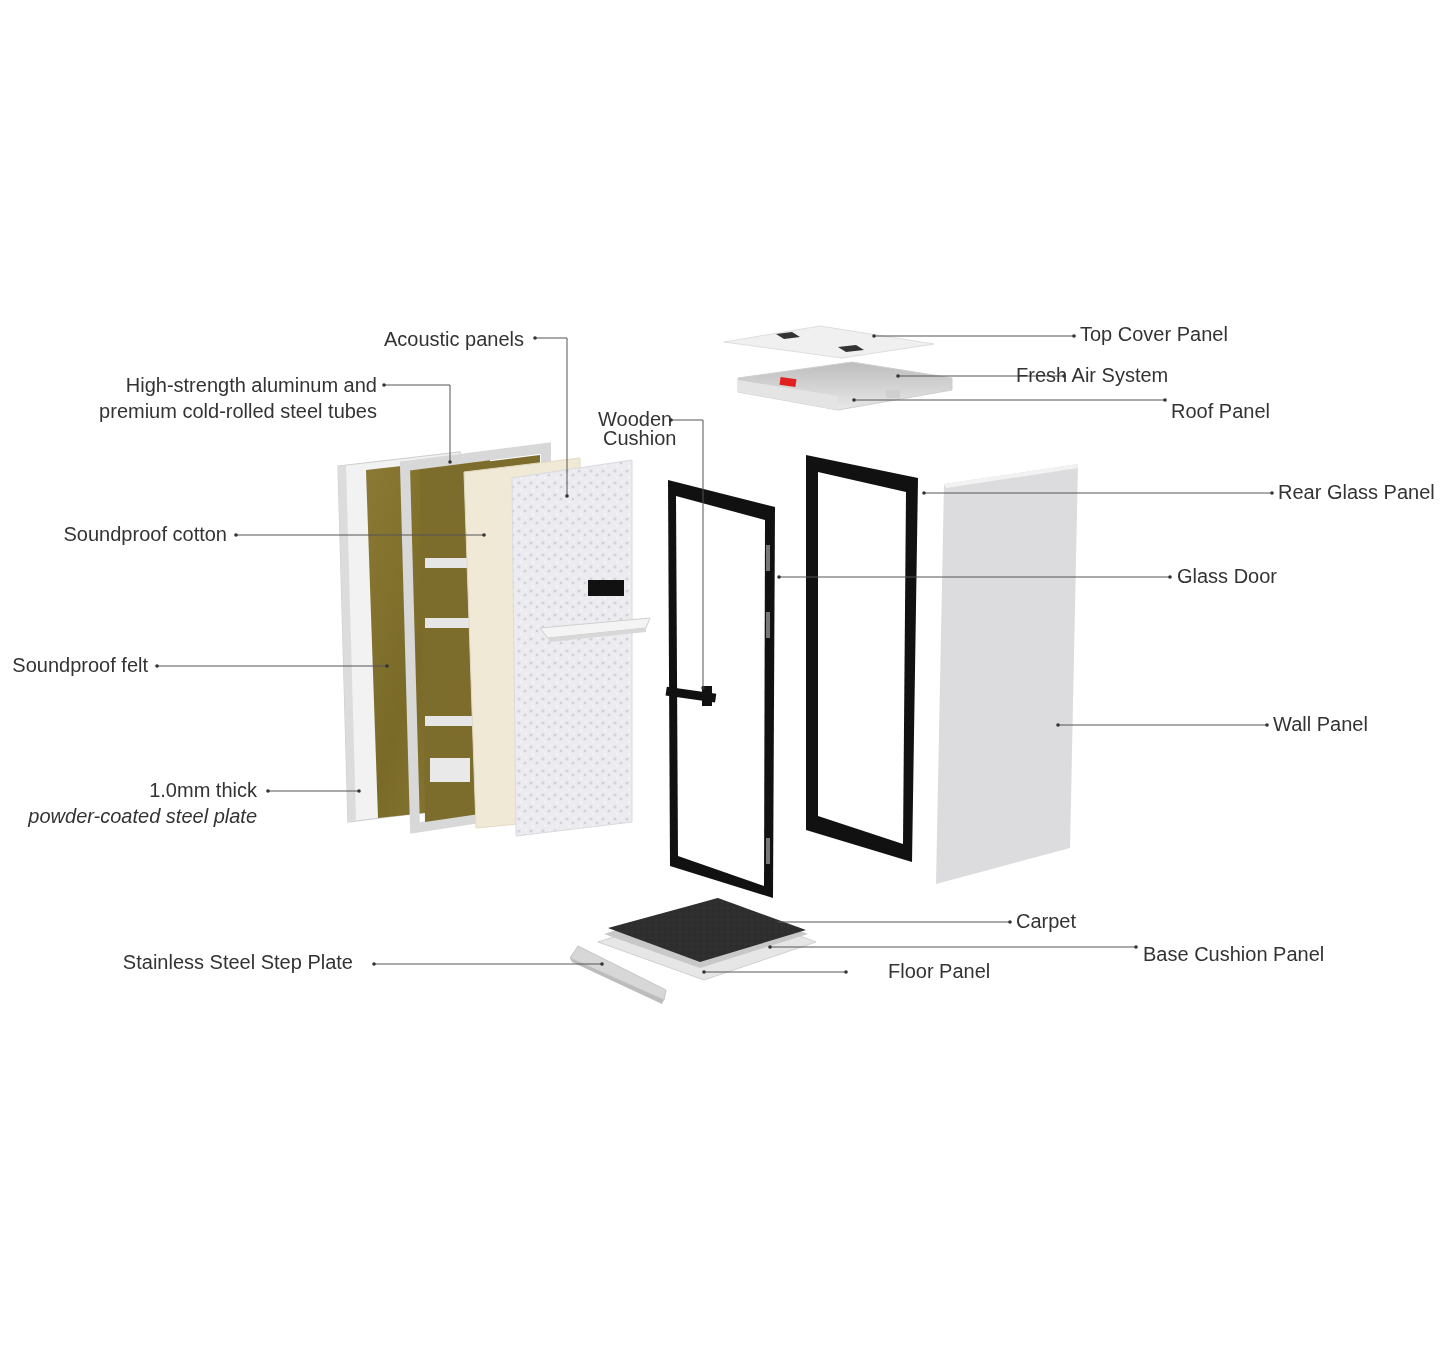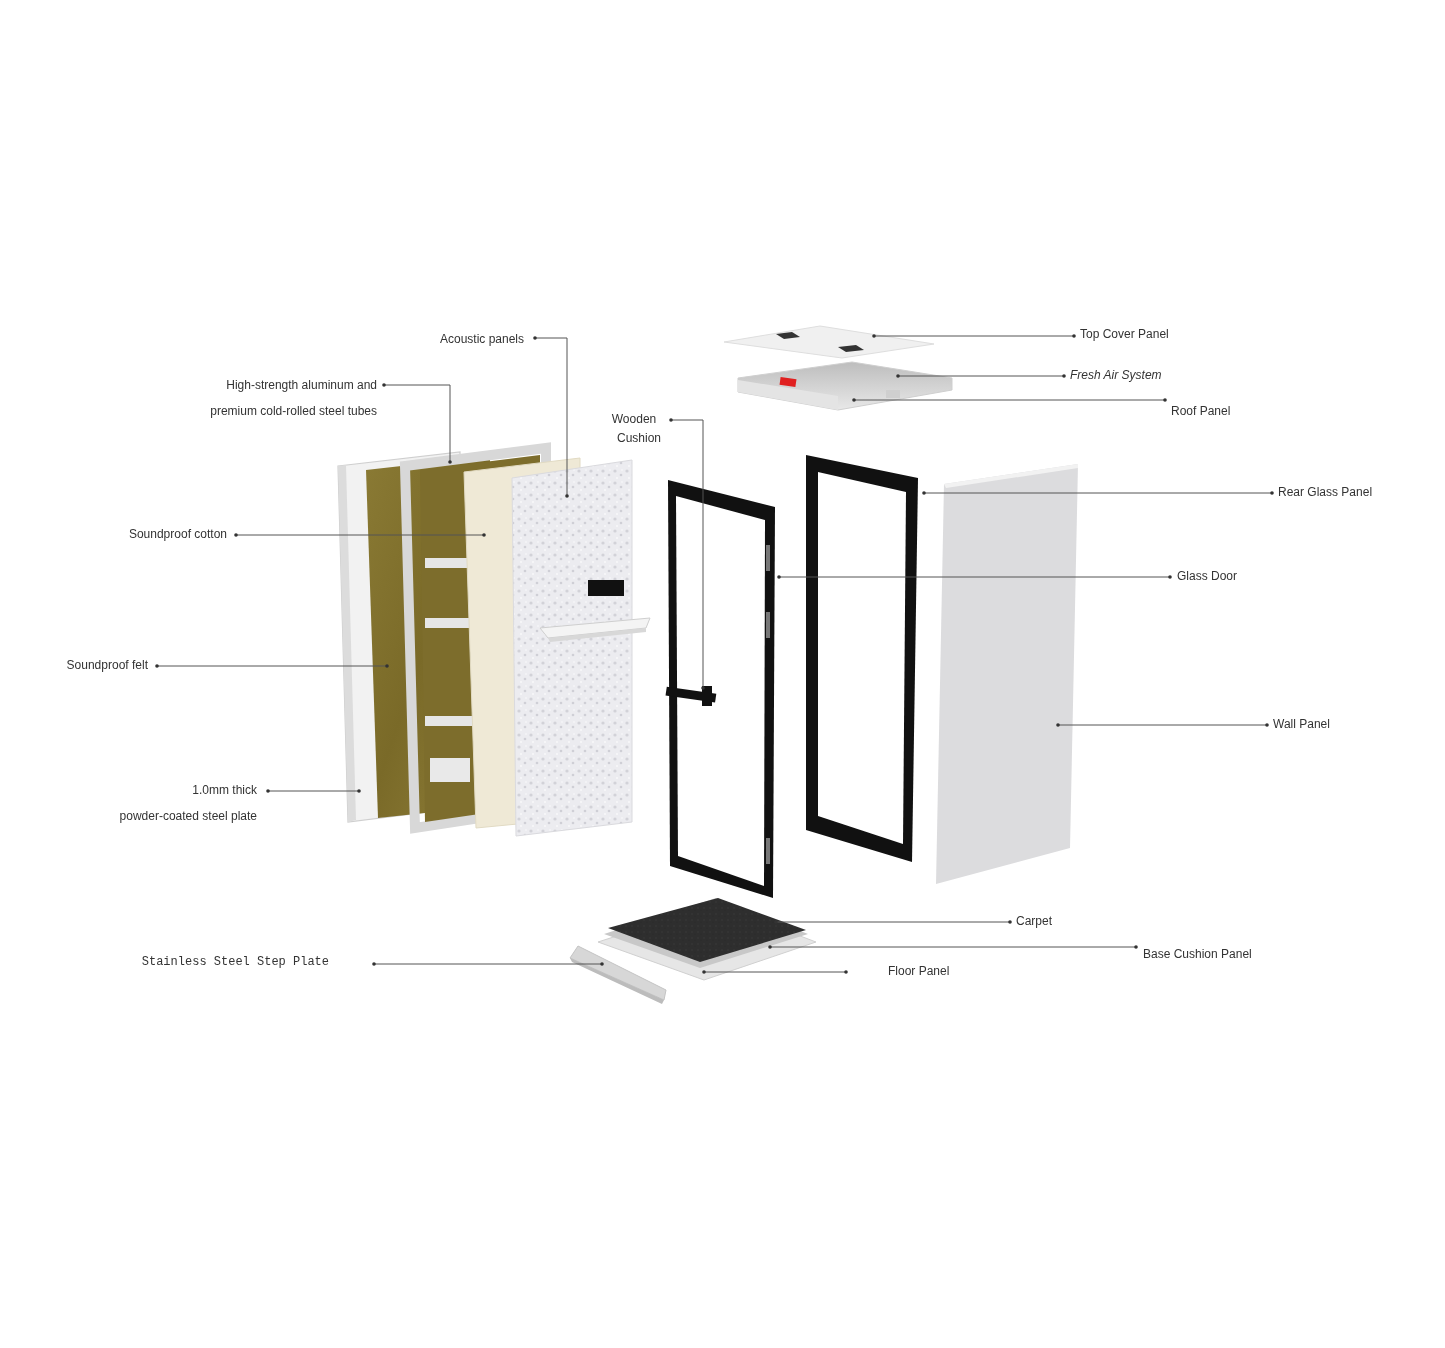--- a/index.html
+++ b/index.html
@@ -1,19 +1,19 @@
 <!DOCTYPE html>
 <html><head>
 <meta charset="utf-8">
 <style>
   html, body { margin:0; padding:0; background:#ffffff; }
   body { width:1445px; height:1348px; position:relative; overflow:hidden;
          font-family:"Liberation Sans", sans-serif; color:#333; }
   #stage { position:absolute; left:0; top:0; width:1445px; height:1348px; }
-  .lbl { position:absolute; font-size:12px; color:#333; white-space:nowrap; line-height:26px; }
+  .lbl { position:absolute; font-size:20px; color:#333; white-space:nowrap; line-height:26px; }
   .lbl.r { text-align:right; }
   .lbl.c { text-align:center; }
   svg { position:absolute; left:0; top:0; }
 </style>
 </head>
 <body>
 
 <div id="stage">
 
   <svg width="1445" height="1348" viewBox="0 0 1445 1348">
@@ -189,31 +189,31 @@
   <div class="lbl r" style="right:921px; top:326px;">Acoustic panels</div>
 
   <div class="lbl r" style="right:1068px; top:372px;">High-strength aluminum and</div>
   <div class="lbl r" style="right:1068px; top:398px;">premium cold-rolled steel tubes</div>
 
   <div class="lbl r" style="right:1218px; top:521px;">Soundproof cotton</div>
 
   <div class="lbl r" style="right:1297px; top:652px;">Soundproof felt</div>
 
   <div class="lbl r" style="right:1188px; top:777px;">1.0mm thick</div>
-  <div class="lbl r" style="right:1188px; top:803px;">powder-coated steel plate</div>
+  <div class="lbl r" style="right:1188px; top:803px;font-style:italic;">powder-coated steel plate</div>
 
   <div class="lbl c" style="left:598px; top:406px; width:72px;">Wooden</div>
   <div class="lbl c" style="left:603px; top:425px; width:72px;">Cushion</div>
 
   <div class="lbl" style="left:1080px; top:321px;">Top Cover Panel</div>
-  <div class="lbl" style="left:1070px; top:362px;font-style:italic;">Fresh Air System</div>
+  <div class="lbl" style="left:1016px; top:362px;">Fresh Air System</div>
   <div class="lbl" style="left:1171px; top:385px;margin-top:13px;">Roof Panel</div>
 
   <div class="lbl" style="left:1278px; top:479px;">Rear Glass Panel</div>
   <div class="lbl" style="left:1177px; top:563px;">Glass Door</div>
   <div class="lbl" style="left:1273px; top:711px;">Wall Panel</div>
 
   <div class="lbl" style="left:1016px; top:908px;">Carpet</div>
   <div class="lbl" style="left:1143px; top:933px;margin-top:8px;">Base Cushion Panel</div>
   <div class="lbl" style="left:852px; top:958px;margin-left:36px;">Floor Panel</div>
 
-  <div class="lbl r" style="right:1116px; top:949px;font-family:Liberation Mono, monospace;">Stainless Steel Step Plate</div>
+  <div class="lbl r" style="right:1092px; top:949px;">Stainless Steel Step Plate</div>
 </div>
 
 </body></html>

